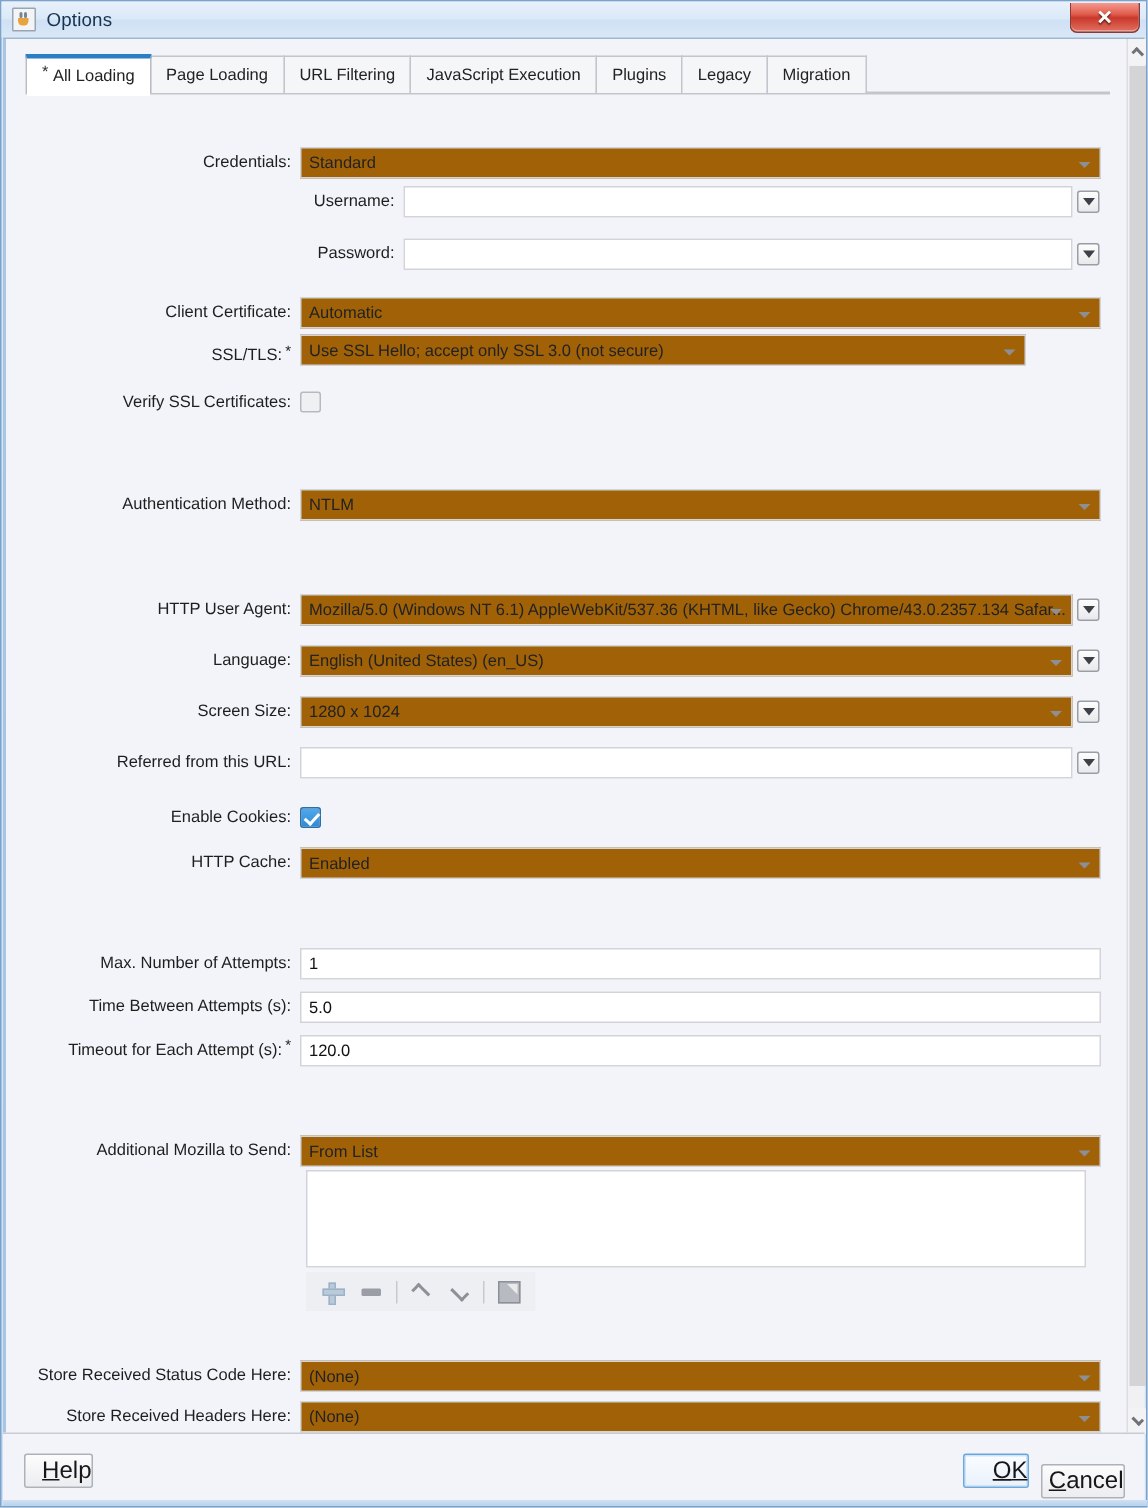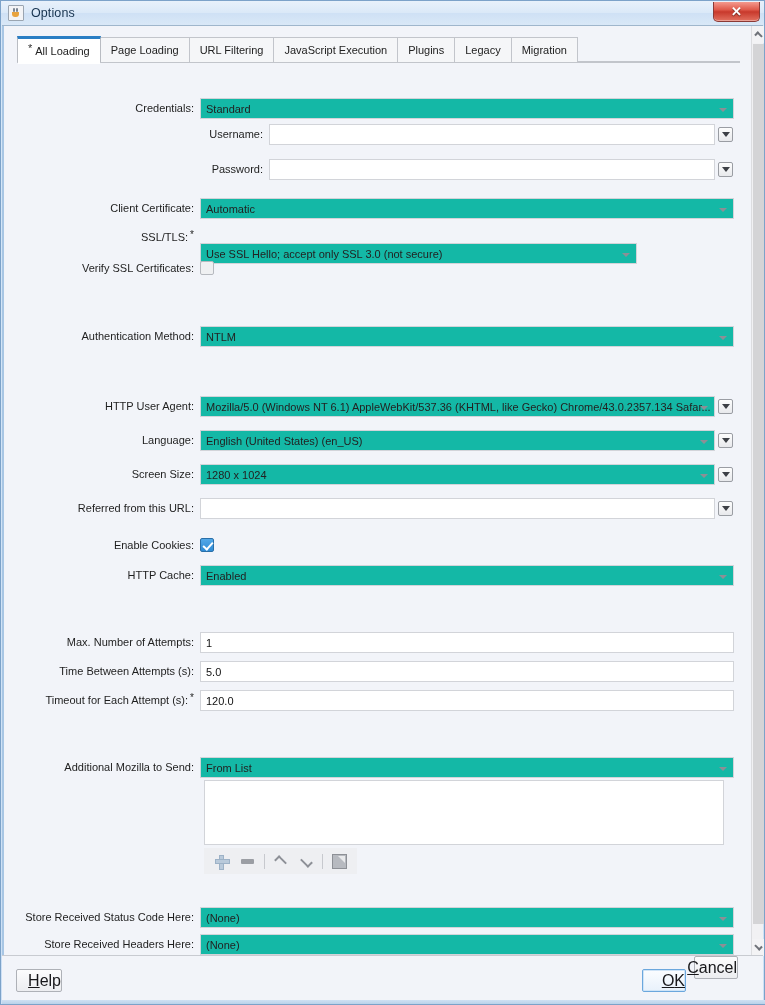--- a/index.html
+++ b/index.html
@@ -175,21 +175,21 @@
     font-size: 10px;
     position: relative;
     top: -3px;
     margin-left: 2px;
   }
 
   
   .combo {
     position: absolute;
     height: 21px;
-    background: #14b8a6;
+    background: #a16207;
     border: 1px solid #d2d4d9;
     display: flex;
     align-items: center;
     padding-left: 5px;
     font-size: 11px;
     color: #222;
     overflow: hidden;
     white-space: nowrap;
   }
   .combo .arrow {
@@ -442,21 +442,21 @@
           <span class="lbl">Client Certificate:</span>
         </div>
         <div class="combo" style="left:196px; top:128px; width:534px;">
           <span>Automatic</span>
           <span class="arrow"></span>
         </div>
 
         <div class="label-col" style="top:157px;">
           <span class="lbl"><span>SSL/TLS:</span><span class="req-star">*</span></span>
         </div>
-        <div class="combo" style="left:196px; top:173px; width:437px;">
+        <div class="combo" style="left:196px; top:153px; width:484px;">
           <span>Use SSL Hello; accept only SSL 3.0 (not secure)</span>
           <span class="arrow"></span>
         </div>
 
         <div class="label-col" style="top:188px;">
           <span class="lbl">Verify SSL Certificates:</span>
         </div>
         <div class="chk" style="left:196px; top:191px;"></div>
 
         <div class="label-col" style="top:256px;">
@@ -604,20 +604,20 @@
       </div>
     </div>
 
     <div class="btnbar">
       <div class="btn" style="left:14px; top:13px; width:46px;">
         <span><span class="mn">H</span><span>elp</span></span>
       </div>
       <div class="btn focused" style="left:640px; top:13px; width:44px;text-decoration:underline;">
         <span><span class="mn">O</span><span>K</span></span>
       </div>
-      <div class="btn" style="left:692px; top:0; width:44px;">
+      <div class="btn" style="left:692px; top:20px; width:56px;">
         <span><span class="mn">C</span><span>ancel</span></span>
       </div>
     </div>
   </div>
 
   <div class="bottom-edge"></div>
 </div>
 
 </body></html>

